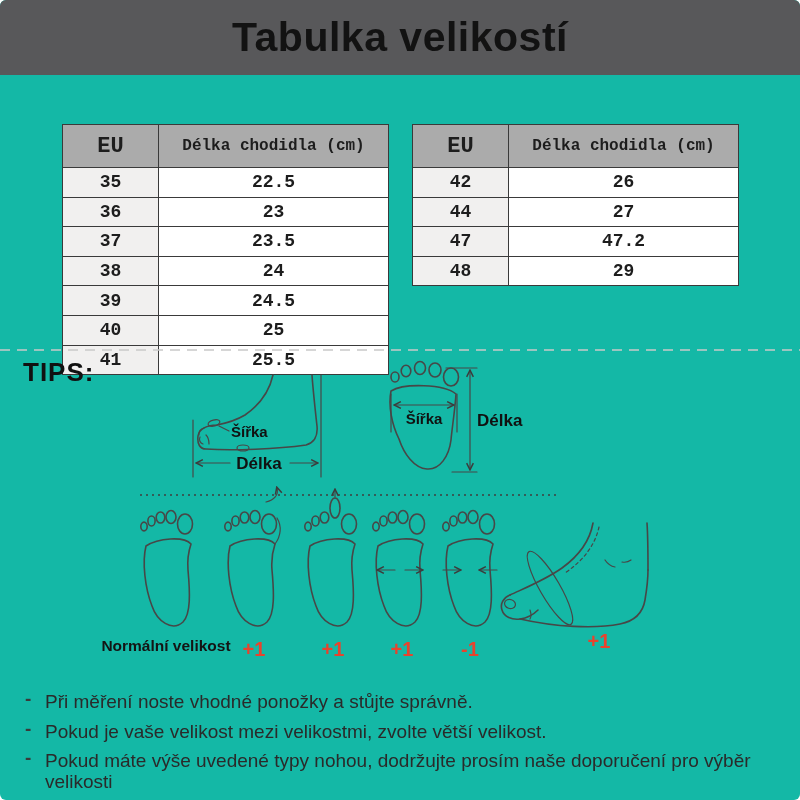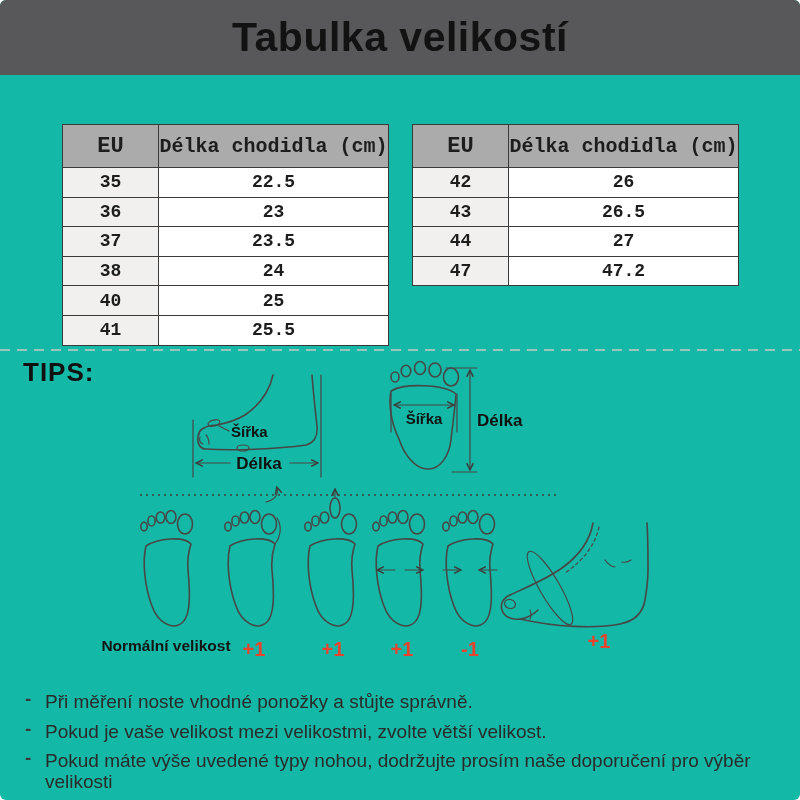--- a/index.html
+++ b/index.html
@@ -27,21 +27,21 @@
     position:absolute;top:87px;width:327px;border-collapse:collapse;table-layout:fixed;
     font-family:Liberation Mono, monospace;
     margin-top:37px;
   }
   .size-table.left{left:62px;}
   .size-table.right{left:412px;}
   .size-table th,.size-table td{
     border:1.5px solid var(--border);text-align:center;vertical-align:middle;
     color:#1d1d1d;font-weight:bold;
   }
-  .size-table th{background:var(--th-bg);height:43px;font-size:20px;}
+  .size-table th{background:var(--th-bg);height:43px;font-size:16px;}
   .size-table th.eu{font-size:22px;}
   .size-table td{height:29.6px;font-size:18px;background:#ffffff;}
   .size-table td:first-child{background:var(--eu-bg);}
 
   
   .tips-svg{position:absolute;left:0;top:348px;}
   .tips-svg text{font-family:"Liberation Sans",sans-serif;}
   .ln{fill:none;stroke:#474747;stroke-width:1.6;stroke-linecap:round;stroke-linejoin:round;}
   .thin{stroke-width:1.2;}
   .dashedln{stroke-dasharray:3 3;stroke-width:1.2;}
@@ -92,20 +92,24 @@
         </tr>
         <tr>
           <td>37</td>
           <td>23.5</td>
         </tr>
         <tr>
           <td>38</td>
           <td>24</td>
         </tr>
         <tr>
+          <td>39</td>
+          <td>24.5</td>
+        </tr>
+        <tr>
           <td>40</td>
           <td>25</td>
         </tr>
         <tr>
           <td>41</td>
           <td>25.5</td>
         </tr>
       </tbody>
   </table>
 
@@ -119,30 +123,30 @@
         <th class="eu">EU</th>
         <th>Délka chodidla (cm)</th>
       </tr>
     </thead>
     <tbody>
         <tr>
           <td>42</td>
           <td>26</td>
         </tr>
         <tr>
-          <td>43</td>
-          <td>26.5</td>
-        </tr>
-        <tr>
           <td>44</td>
           <td>27</td>
         </tr>
         <tr>
           <td>47</td>
           <td>47.2</td>
+        </tr>
+        <tr>
+          <td>48</td>
+          <td>29</td>
         </tr>
       </tbody>
   </table>
 
   <svg class="tips-svg" width="800" height="332" viewBox="0 0 800 332">
     <defs>
       <marker id="ah" viewBox="0 0 10 10" refX="8" refY="5" markerWidth="7" markerHeight="7" orient="auto-start-reverse">
         <path d="M1,1 L9,5 L1,9" fill="none" stroke="#3c3c3c" stroke-width="1.8"></path>
       </marker>
       <g id="foot-base">

